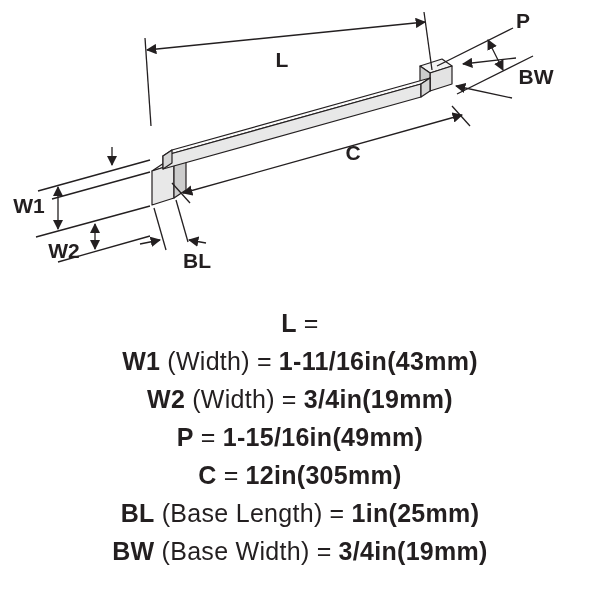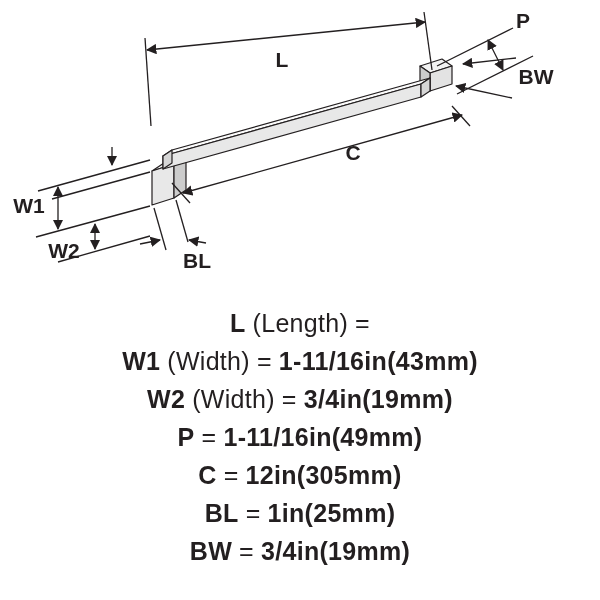--- a/index.html
+++ b/index.html
@@ -100,48 +100,49 @@
     <text class="dimtext" x="353" y="160" text-anchor="middle">C</text>
     <text class="dimtext" x="29" y="213" text-anchor="middle">W1</text>
     <text class="dimtext" x="64" y="258" text-anchor="middle">W2</text>
     <text class="dimtext" x="197" y="268" text-anchor="middle">BL</text>
   </svg>
 </div>
 
 <div class="spec-list">
   <div class="spec-row">
     <span class="sym">L</span>
-    <span class="mid">(Length)</span>
     <span class="eq">=</span>
   </div>
   <div class="spec-row">
     <span class="sym">W1</span>
     <span class="mid">(Width)</span>
     <span class="eq">=</span>
     <span class="val">1-11/16in(43mm)</span>
   </div>
   <div class="spec-row">
     <span class="sym">W2</span>
     <span class="mid">(Width)</span>
     <span class="eq">=</span>
     <span class="val">3/4in(19mm)</span>
   </div>
   <div class="spec-row">
     <span class="sym">P</span>
     <span class="eq">=</span>
-    <span class="val">1-11/16in(49mm)</span>
+    <span class="val">1-15/16in(49mm)</span>
   </div>
   <div class="spec-row">
     <span class="sym">C</span>
     <span class="eq">=</span>
     <span class="val">12in(305mm)</span>
   </div>
   <div class="spec-row">
     <span class="sym">BL</span>
+    <span class="mid">(Base Length)</span>
     <span class="eq">=</span>
     <span class="val">1in(25mm)</span>
   </div>
   <div class="spec-row">
     <span class="sym">BW</span>
+    <span class="mid">(Base Width)</span>
     <span class="eq">=</span>
     <span class="val">3/4in(19mm)</span>
   </div>
 </div>
 
 </body></html>

